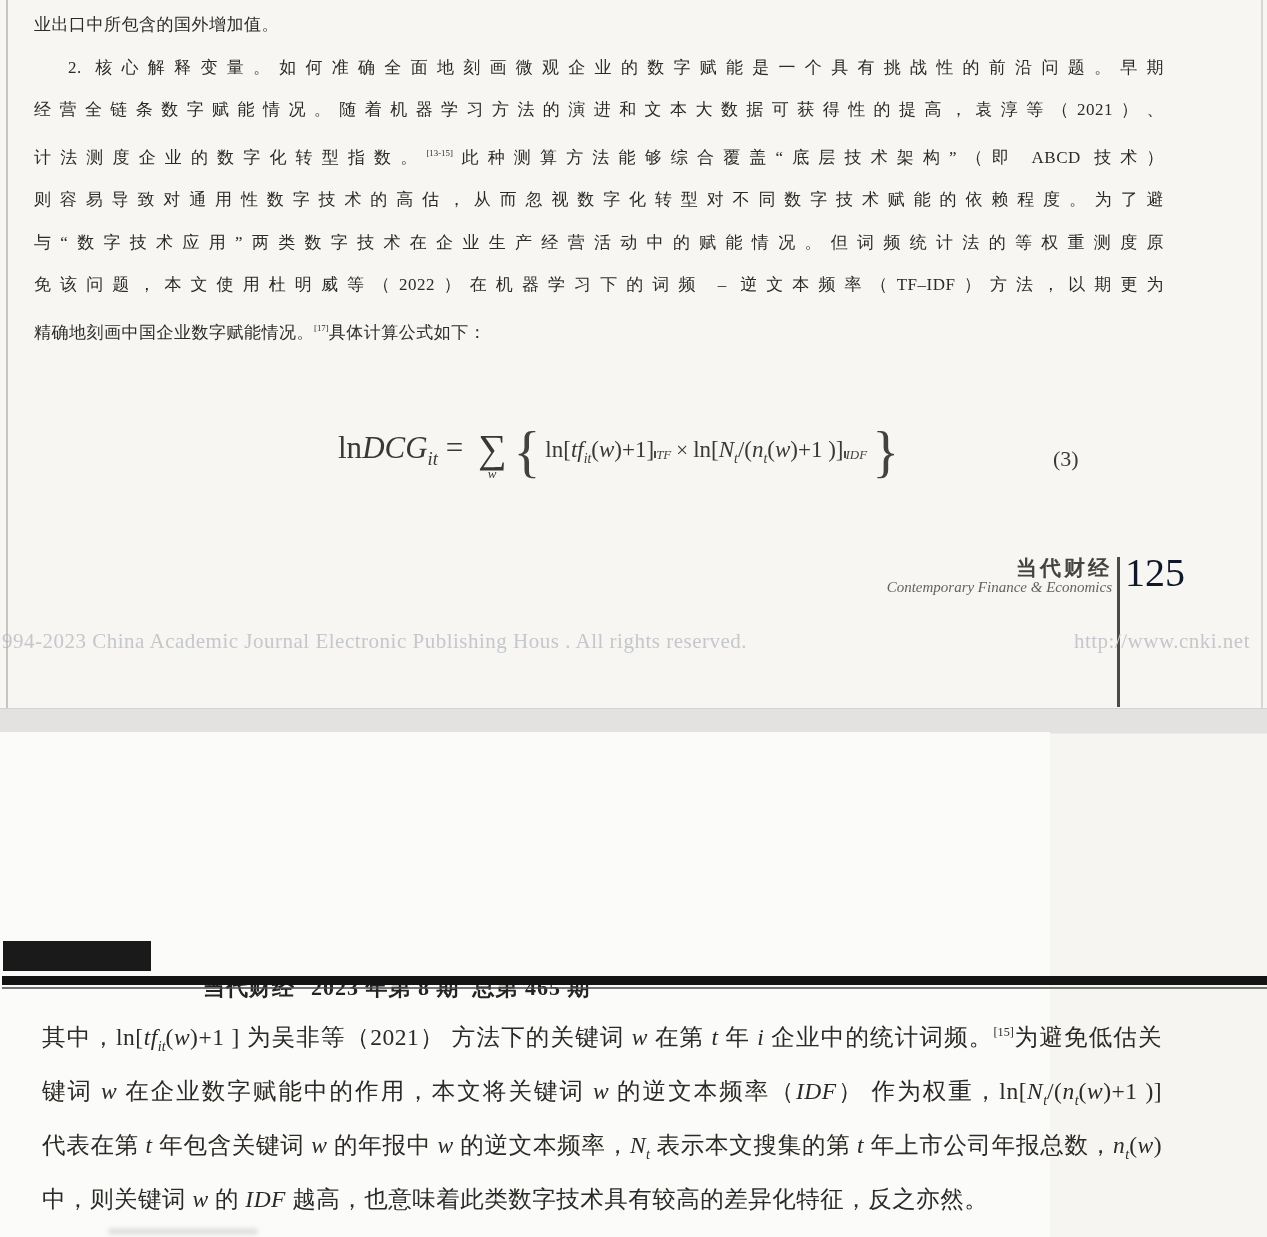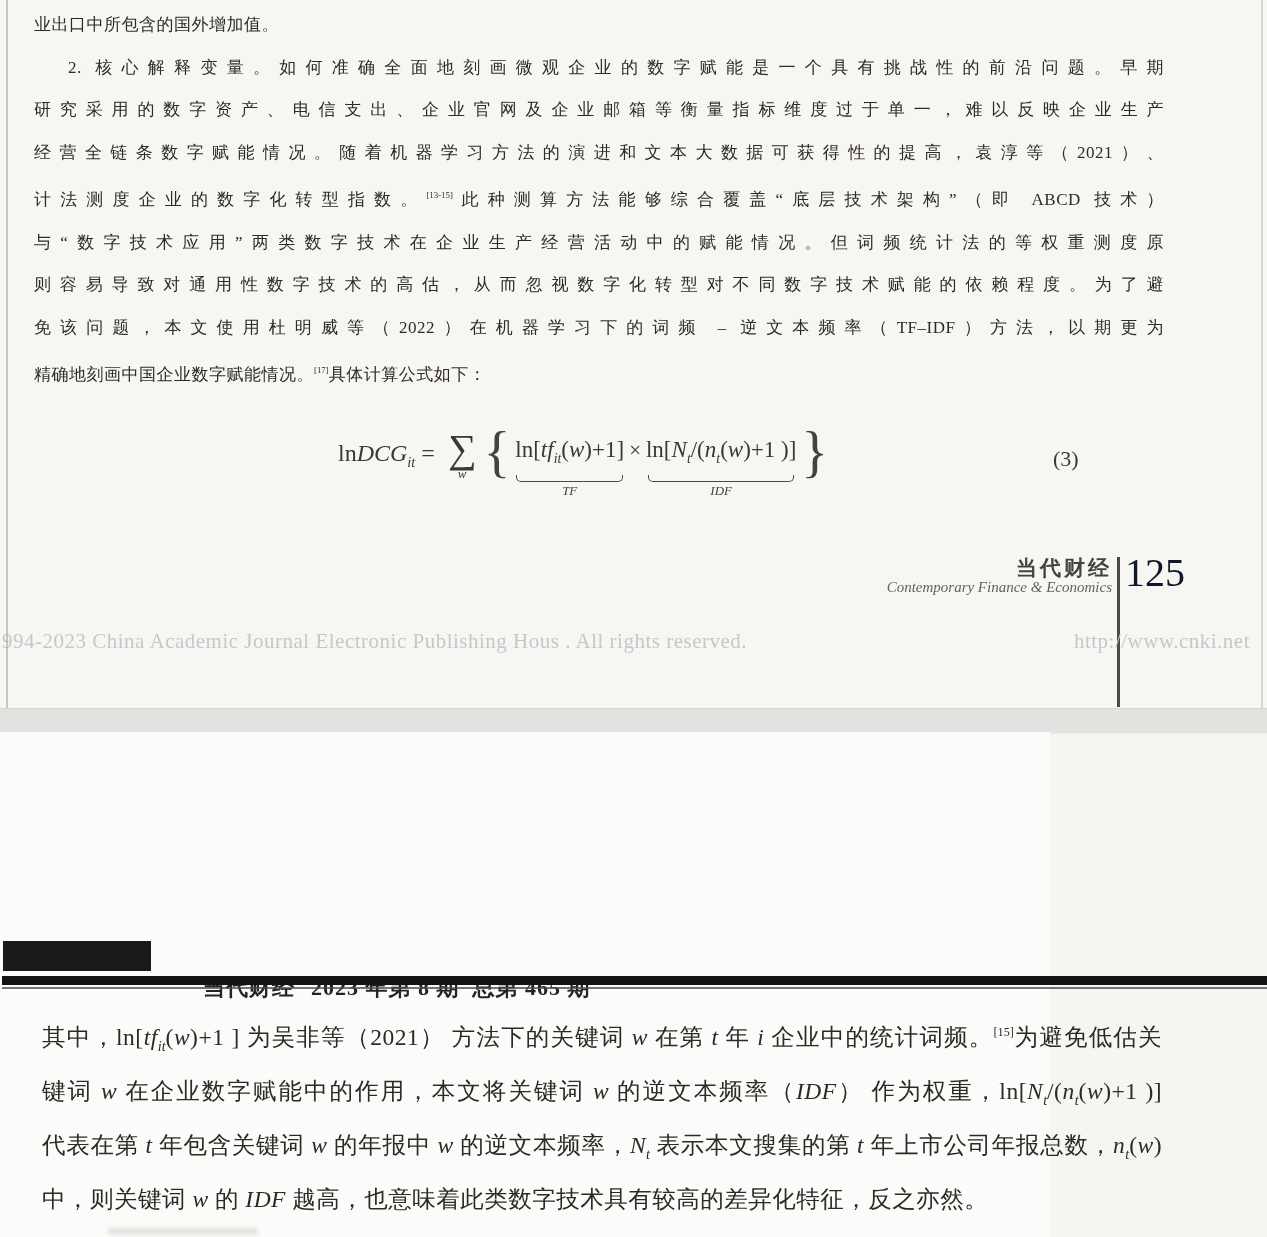--- a/index.html
+++ b/index.html
@@ -37,26 +37,26 @@
   .seg-i{font-style:italic;}
   .seg-sub{font-size:.6em;font-style:italic;vertical-align:sub;letter-spacing:0;}
   .seg-sup{font-size:.52em;vertical-align:super;letter-spacing:0;}
 
   
   .formula{
     position:absolute;left:338px;top:434px;
     display:flex;align-items:flex-start;gap:5px;
     color:#3a3836;
   }
-  .f-lhs{font-size:24px;line-height:38px;white-space:pre;text-align:right;}
+  .f-lhs{font-size:31px;line-height:28px;white-space:pre;text-align:right;}
   .f-sum{display:inline-flex;flex-direction:column;align-items:center;margin:0 2px;}
   .f-sum-sigma{font-size:40px;line-height:38px;margin-top:-4px;}
   .f-sum-sub{font-size:13px;font-style:italic;line-height:12px;margin-top:0px;}
   .f-brace{font-size:56px;line-height:50px;margin-top:-7px;font-weight:400;color:#44423f;}
-  .f-group{display:inline-flex;flex-direction:column;align-items:center;text-align:center;}
+  .f-group{display:inline-flex;flex-direction:row;align-items:center;text-align:center;}
   .f-expr{font-size:23px;line-height:32px;white-space:pre;}
   .f-ub{width:96%;height:6px;margin-top:0px;
         border-left:1.6px solid #4a4845;border-right:1.6px solid #4a4845;
         border-bottom:1.6px solid #4a4845;border-radius:0 0 5px 5px;}
   .f-label{font-size:13px;font-style:italic;line-height:15px;margin-top:1px;color:#45433f;}
   .f-times{font-size:21px;line-height:32px;}
   .f-eqno{position:absolute;left:1053px;top:446px;font-size:22px;color:#3b3936;}
 
   
   .journal-block{
@@ -107,25 +107,24 @@
 </style>
 </head>
 <body>
 
 <div class="canvas">
 
   <div class="page1">
     <div class="p1-lines">
         <div class="t-line no-just"><span>业出口中所包含的国外增加值。</span></div>
         <div class="t-line indent"><span>2. 核心解释变量。如何准确全面地刻画微观企业的数字赋能是一个具有挑战性的前沿问题。早期</span></div>
-        <div class="t-line"><span>研究采用的数字资产、电信支出、企业官网及企业邮箱等衡量指标维度过于单一，难以反映企业生产</span></div>
         <div class="t-line"><span>经营全链条数字赋能情况。随着机器学习方法的演进和文本大数据可获得性的提高，袁淳等（2021）、</span></div>
         <div class="t-line"><span>计法测度企业的数字化转型指数。</span><span class="seg-sup">[13-15]</span><span>此种测算方法能够综合覆盖“底层技术架构”（即 ABCD 技术）</span></div>
+        <div class="t-line"><span>则容易导致对通用性数字技术的高估，从而忽视数字化转型对不同数字技术赋能的依赖程度。为了避</span></div>
         <div class="t-line"><span>与“数字技术应用”两类数字技术在企业生产经营活动中的赋能情况。但词频统计法的等权重测度原</span></div>
-        <div class="t-line"><span>则容易导致对通用性数字技术的高估，从而忽视数字化转型对不同数字技术赋能的依赖程度。为了避</span></div>
         <div class="t-line"><span>免该问题，本文使用杜明威等（2022）在机器学习下的词频 – 逆文本频率（TF–IDF）方法，以期更为</span></div>
         <div class="t-line no-just"><span>精确地刻画中国企业数字赋能情况。</span><span class="seg-sup">[17]</span><span>具体计算公式如下：</span></div>
       </div>
 
     <div class="formula">
       <span class="f-lhs"><span>ln</span><span class="seg-i">DCG</span><span class="seg-sub">it</span><span> = </span></span>
       <span class="f-sum">
         <span class="f-sum-sigma">∑</span>
         <span class="f-sum-sub">w</span>
       </span>

